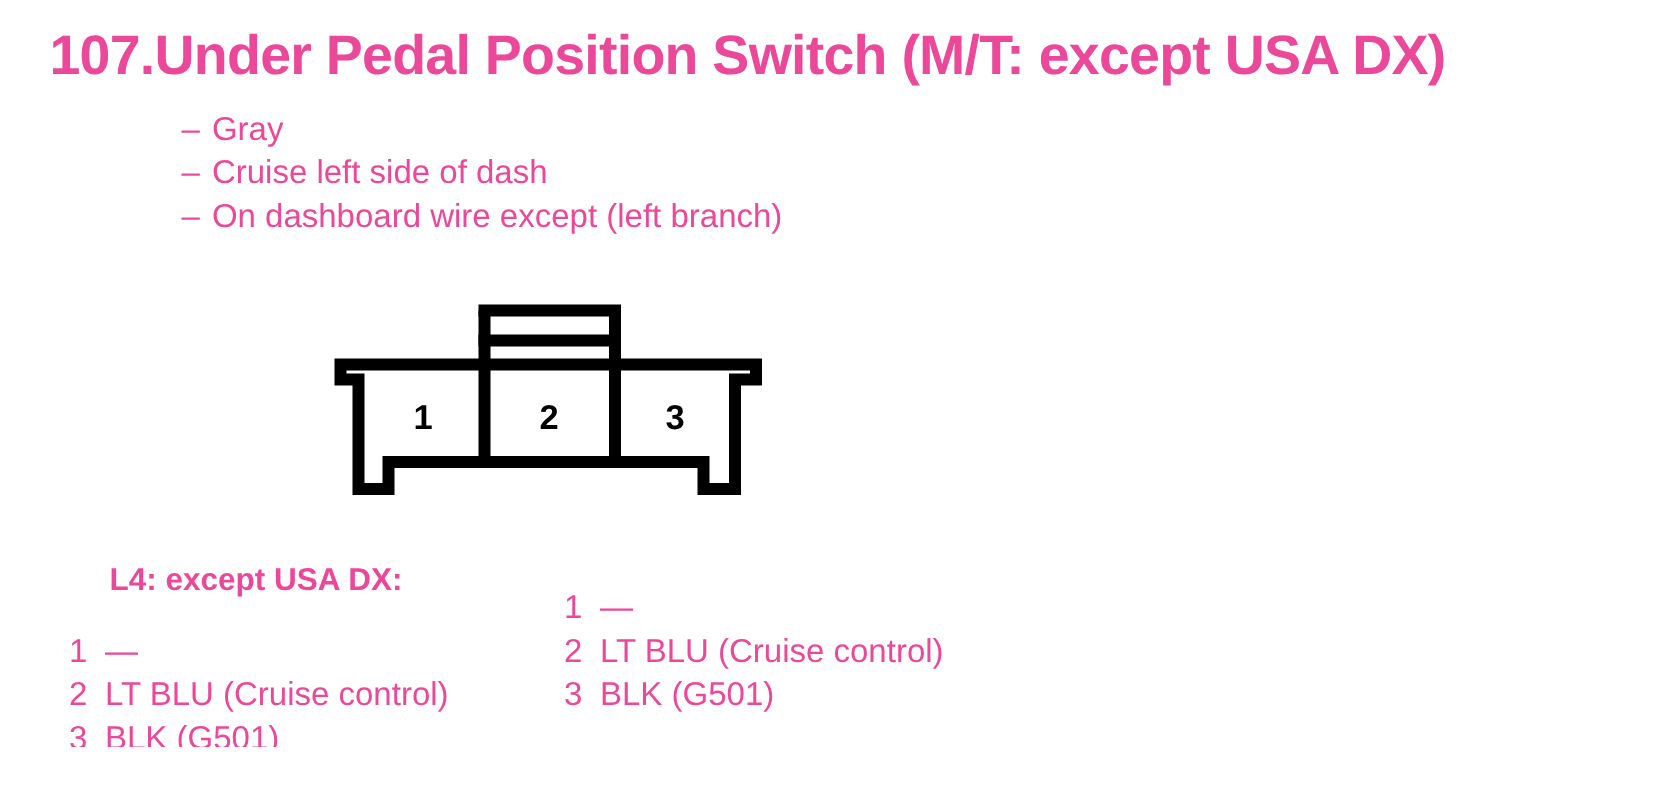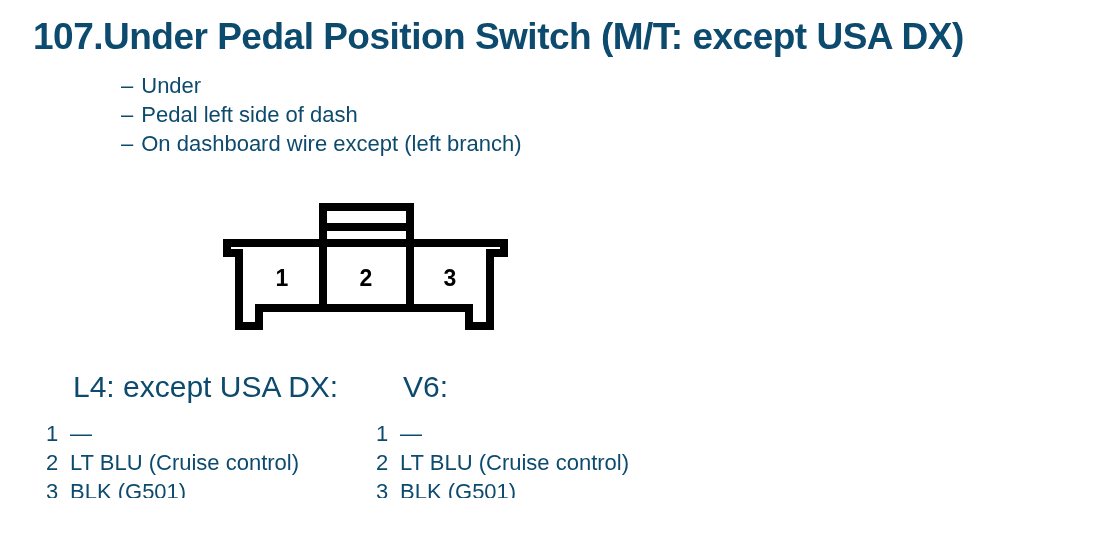--- a/index.html
+++ b/index.html
@@ -5,21 +5,21 @@
   html, body {
     margin: 0;
     padding: 0;
     background: #ffffff;
   }
   .sheet {
     position: relative;
     width: 1120px;
     height: 498px;
     background: #ffffff;
-    color: #0c4a6e;
+    color: #ec4899;
     font-family: "Liberation Sans", sans-serif;
     overflow: hidden;
   }
   
   .title-row {
     position: absolute;
     left: 33px;
     top: 16px;
     display: flex;
     font-size: 37px;
@@ -53,22 +53,22 @@
   
   .pinout {
     position: absolute;
     top: 372px;
     width: 330px;
   }
   .pinout-l4 { left: 46px; }
   .pinout-v6 { left: 376px; }
   .pinout-heading {
     margin: 0 0 0 27px;
-    font-size: 30px;
-    font-weight: normal;
+    font-size: 21px;
+    font-weight: bold;
     line-height: 29px;
     white-space: nowrap;
   }
   .pinout-rows {
     margin-top: 18px;
     font-size: 22px;
     line-height: 29px;
   }
   .pinout-row { display: flex; white-space: nowrap; }
   .pin-num { flex: none; width: 24px; }
@@ -79,25 +79,25 @@
 <div class="sheet">
 
   <div class="title-row">
     <span class="title-num">107.</span>
     <span class="title-text">Under Pedal Position Switch (M/T: except USA DX)</span>
   </div>
 
   <div class="notes">
     <div class="note">
       <span>–</span>
-      <span>Under</span>
+      <span>Gray</span>
     </div>
     <div class="note">
       <span>–</span>
-      <span>Pedal left side of dash</span>
+      <span>Cruise left side of dash</span>
     </div>
     <div class="note">
       <span>–</span>
       <span>On dashboard wire except (left branch)</span>
     </div>
   </div>
 
   <svg class="connector" width="330" height="142" viewBox="196 196 330 142">
     <path d="M227 243 L504 243 L504 253 L490 253 L490 326 L469 326 L469 308 L259 308 L259 326 L239 326 L239 253 L227 253 Z" fill="#ffffff" stroke="#000000" stroke-width="8" stroke-linejoin="miter"></path>
     <path d="M319 207 L414 207 M319 227 L414 227" fill="none" stroke="#000000" stroke-width="8"></path>
@@ -120,21 +120,20 @@
         <span class="pin-wire">LT BLU (Cruise control)</span>
       </div>
       <div class="pinout-row">
         <span class="pin-num">3</span>
         <span class="pin-wire">BLK (G501)</span>
       </div>
     </div>
   </div>
 
   <div class="pinout pinout-v6">
-    <div class="pinout-heading">V6:</div>
     <div class="pinout-rows">
       <div class="pinout-row">
         <span class="pin-num">1</span>
         <span class="pin-wire">—</span>
       </div>
       <div class="pinout-row">
         <span class="pin-num">2</span>
         <span class="pin-wire">LT BLU (Cruise control)</span>
       </div>
       <div class="pinout-row">

